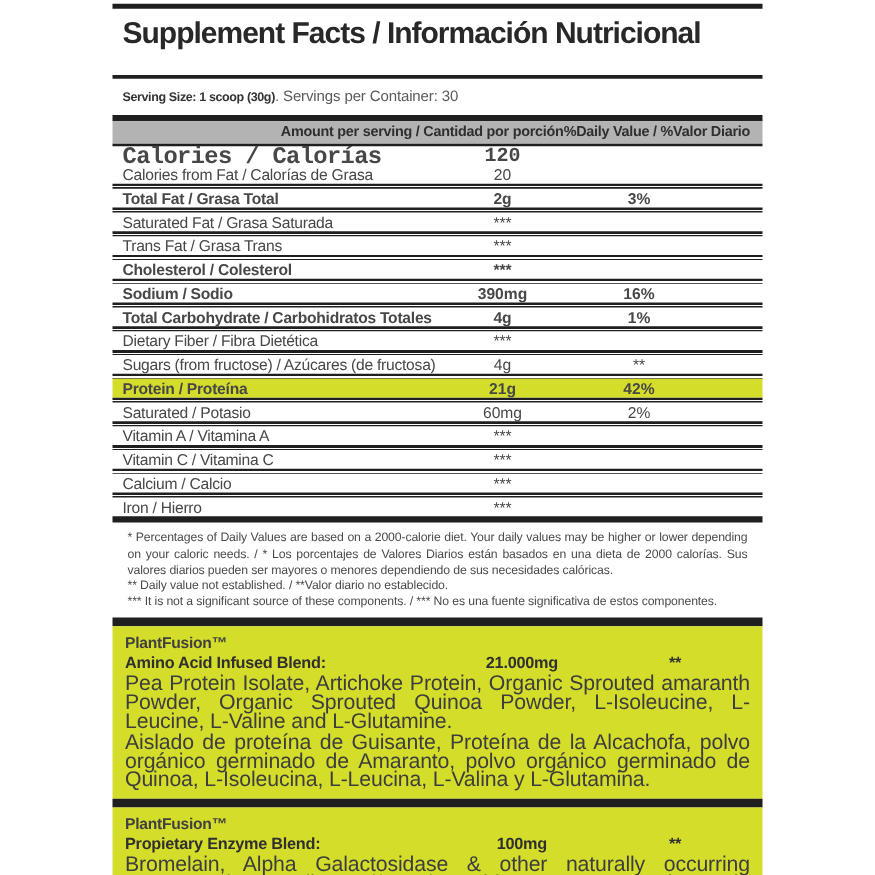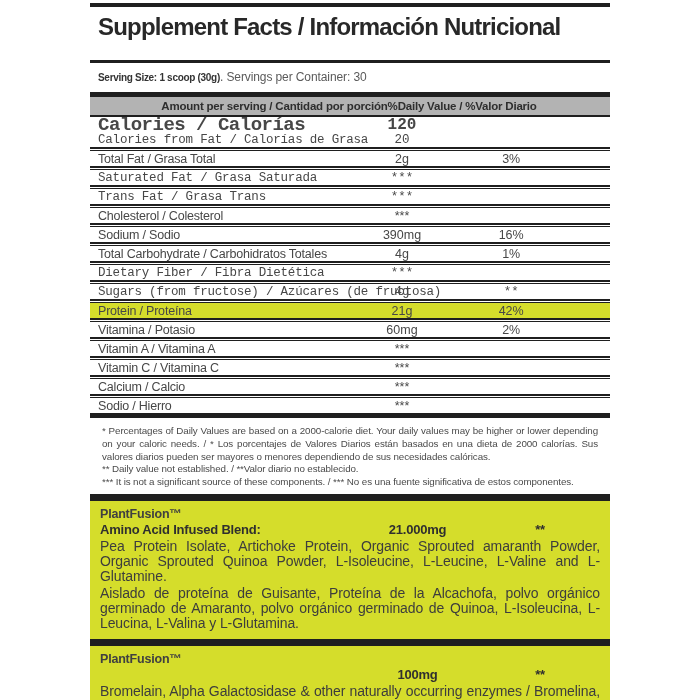--- a/index.html
+++ b/index.html
@@ -23,53 +23,53 @@
   .title{
     margin:0;padding:7px 8px 20px;font-size:24px;font-weight:bold;
     letter-spacing:-0.8px;color:#282828;line-height:1.1;white-space:nowrap;
   }
   .rule{height:3px;background:var(--rule);}
   .rule.thin{height:2px;}
   .serving{padding:5px 8px 6px;}
   .serving p{margin:0;font-size:12px;color:#5a5a5a;line-height:1.5;letter-spacing:-0.1px;}
   .serving b{font-size:10px;color:#333;letter-spacing:-0.3px;}
   .col-header{
-    background:var(--header_bar);display:flex;justify-content:center;
+    background:var(--header_bar);display:flex;justify-content:flex-end;
     align-items:center;height:18px;padding:0 10px 0 8px;
     font-weight:bold;font-size:11.5px;color:#2e2e2e;letter-spacing:-0.2px;
   }
   #rows .row{
     position:relative;height:15px;display:flex;align-items:center;
     padding-left:8px;font-size:12.5px;color:var(--text_mid);
   }
   .row .name{letter-spacing:-0.2px;white-space:nowrap;}
   .row .amount{position:absolute;left:60%;transform:translateX(-50%);}
   .row .dv{position:absolute;left:81%;transform:translateX(-50%);}
-  .row.bold,.row.highlight{font-weight:normal;color:var(--text_dark);font-size:13px;}
+  .row.bold,.row.highlight{font-weight:bold;color:var(--text_dark);font-size:13px;}
   .row.plain{font-size:13px;}
-  .row.indent{padding-left:24px;font-family:Liberation Mono, monospace;}
+  .row.indent{padding-left:24px;}
   .row.calories{height:25px;font-weight:bold;color:#2b2b2b;font-family:Liberation Mono, monospace;}
   .row.calories .name{font-size:19px;letter-spacing:-0.5px;}
   .row.calories .amount{font-size:16px;}
   .row.highlight{background:var(--highlight);}
   .divider{
     height:4px;
     background:linear-gradient(to bottom,var(--rule) 0px,var(--rule) 2px,#ffffff 2px,#ffffff 3px,var(--rule) 3px,var(--rule) 4px);
   }
   .footnotes{padding:7px 12px 6px;}
   .footnotes p{
     margin:0;font-size:9.8px;line-height:12.6px;color:#4a4a4a;
     text-align:justify;letter-spacing:-0.1px;
   }
   .blend{background:var(--highlight);padding:6px 10px 8px;}
   .blend .brand{font-weight:bold;font-size:12.5px;color:#404040;line-height:15px;letter-spacing:-0.2px;}
   .blend .blend-head{position:relative;height:15px;font-weight:bold;font-size:13px;color:#2f2f2f;letter-spacing:-0.2px;}
   .blend .blend-head .amount{position:absolute;left:63.5%;transform:translateX(-50%);}
   .blend .blend-head .dv{position:absolute;left:88%;transform:translateX(-50%);}
-  .blend p{margin:2px 0 0;font-size:14px;line-height:15px;color:#3d3d3d;text-align:justify;letter-spacing:-0.1px;}
+  .blend p{margin:2px 0 0;font-size:17px;line-height:15px;color:#3d3d3d;text-align:justify;letter-spacing:-0.1px;}
 </style>
 </head>
 <body>
 
 <div class="label">
   <div class="bar top"></div>
   <h1 class="title">Supplement Facts / Información Nutricional</h1>
   <div class="rule"></div>
 
   <div class="serving">
@@ -144,21 +144,21 @@
         <span class="dv">**</span>
       </div>
       <div class="divider"></div>
       <div class="row highlight">
         <span class="name">Protein / Proteína</span>
         <span class="amount">21g</span>
         <span class="dv">42%</span>
       </div>
       <div class="divider"></div>
       <div class="row plain">
-        <span class="name">Vitamina / Potasio</span>
+        <span class="name">Saturated / Potasio</span>
         <span class="amount">60mg</span>
         <span class="dv">2%</span>
       </div>
       <div class="divider"></div>
       <div class="row plain">
         <span class="name">Vitamin A / Vitamina A</span>
         <span class="amount">***</span>
         <span class="dv"></span>
       </div>
       <div class="divider"></div>
@@ -168,21 +168,21 @@
         <span class="dv"></span>
       </div>
       <div class="divider"></div>
       <div class="row plain">
         <span class="name">Calcium / Calcio</span>
         <span class="amount">***</span>
         <span class="dv"></span>
       </div>
       <div class="divider"></div>
       <div class="row plain">
-        <span class="name">Sodio / Hierro</span>
+        <span class="name">Iron / Hierro</span>
         <span class="amount">***</span>
         <span class="dv"></span>
       </div>
     </div>
 
   <div class="bar"></div>
 
   <div class="footnotes" id="footnotes">
       <p class="fn">* Percentages of Daily Values are based on a 2000-calorie diet. Your daily values may be higher or lower depending on your caloric needs. / * Los porcentajes de Valores Diarios están basados en una dieta de 2000 calorías. Sus valores diarios pueden ser mayores o menores dependiendo de sus necesidades calóricas.</p>
       <p class="fn">** Daily value not established. / **Valor diario no establecido.</p>
@@ -194,17 +194,17 @@
   <div id="blends">
       <div class="blend">
         <div class="brand">PlantFusion™</div>
         <div class="blend-head"><span class="bname">Amino Acid Infused Blend:</span><span class="amount">21.000mg</span><span class="dv">**</span></div>
         <p class="bp">Pea Protein Isolate, Artichoke Protein, Organic Sprouted amaranth Powder, Organic Sprouted Quinoa Powder, L-Isoleucine, L-Leucine, L-Valine and L-Glutamine.</p>
         <p class="bp">Aislado de proteína de Guisante, Proteína de la Alcachofa, polvo orgánico germinado de Amaranto, polvo orgánico germinado de Quinoa, L-Isoleucina, L-Leucina, L-Valina y L-Glutamina.</p>
       </div>
       <div class="bar sep"></div>
       <div class="blend">
         <div class="brand">PlantFusion™</div>
-        <div class="blend-head"><span class="amount">100mg</span><span class="dv">**</span></div>
+        <div class="blend-head"><span class="bname">Propietary Enzyme Blend:</span><span class="amount">100mg</span><span class="dv">**</span></div>
         <p class="bp">Bromelain, Alpha Galactosidase &amp; other naturally occurring enzymes / Bromelina, Alfa-Galactosidasa y otras enzimas de origen natural.</p>
       </div>
     </div>
 </div>
 
 </body></html>

